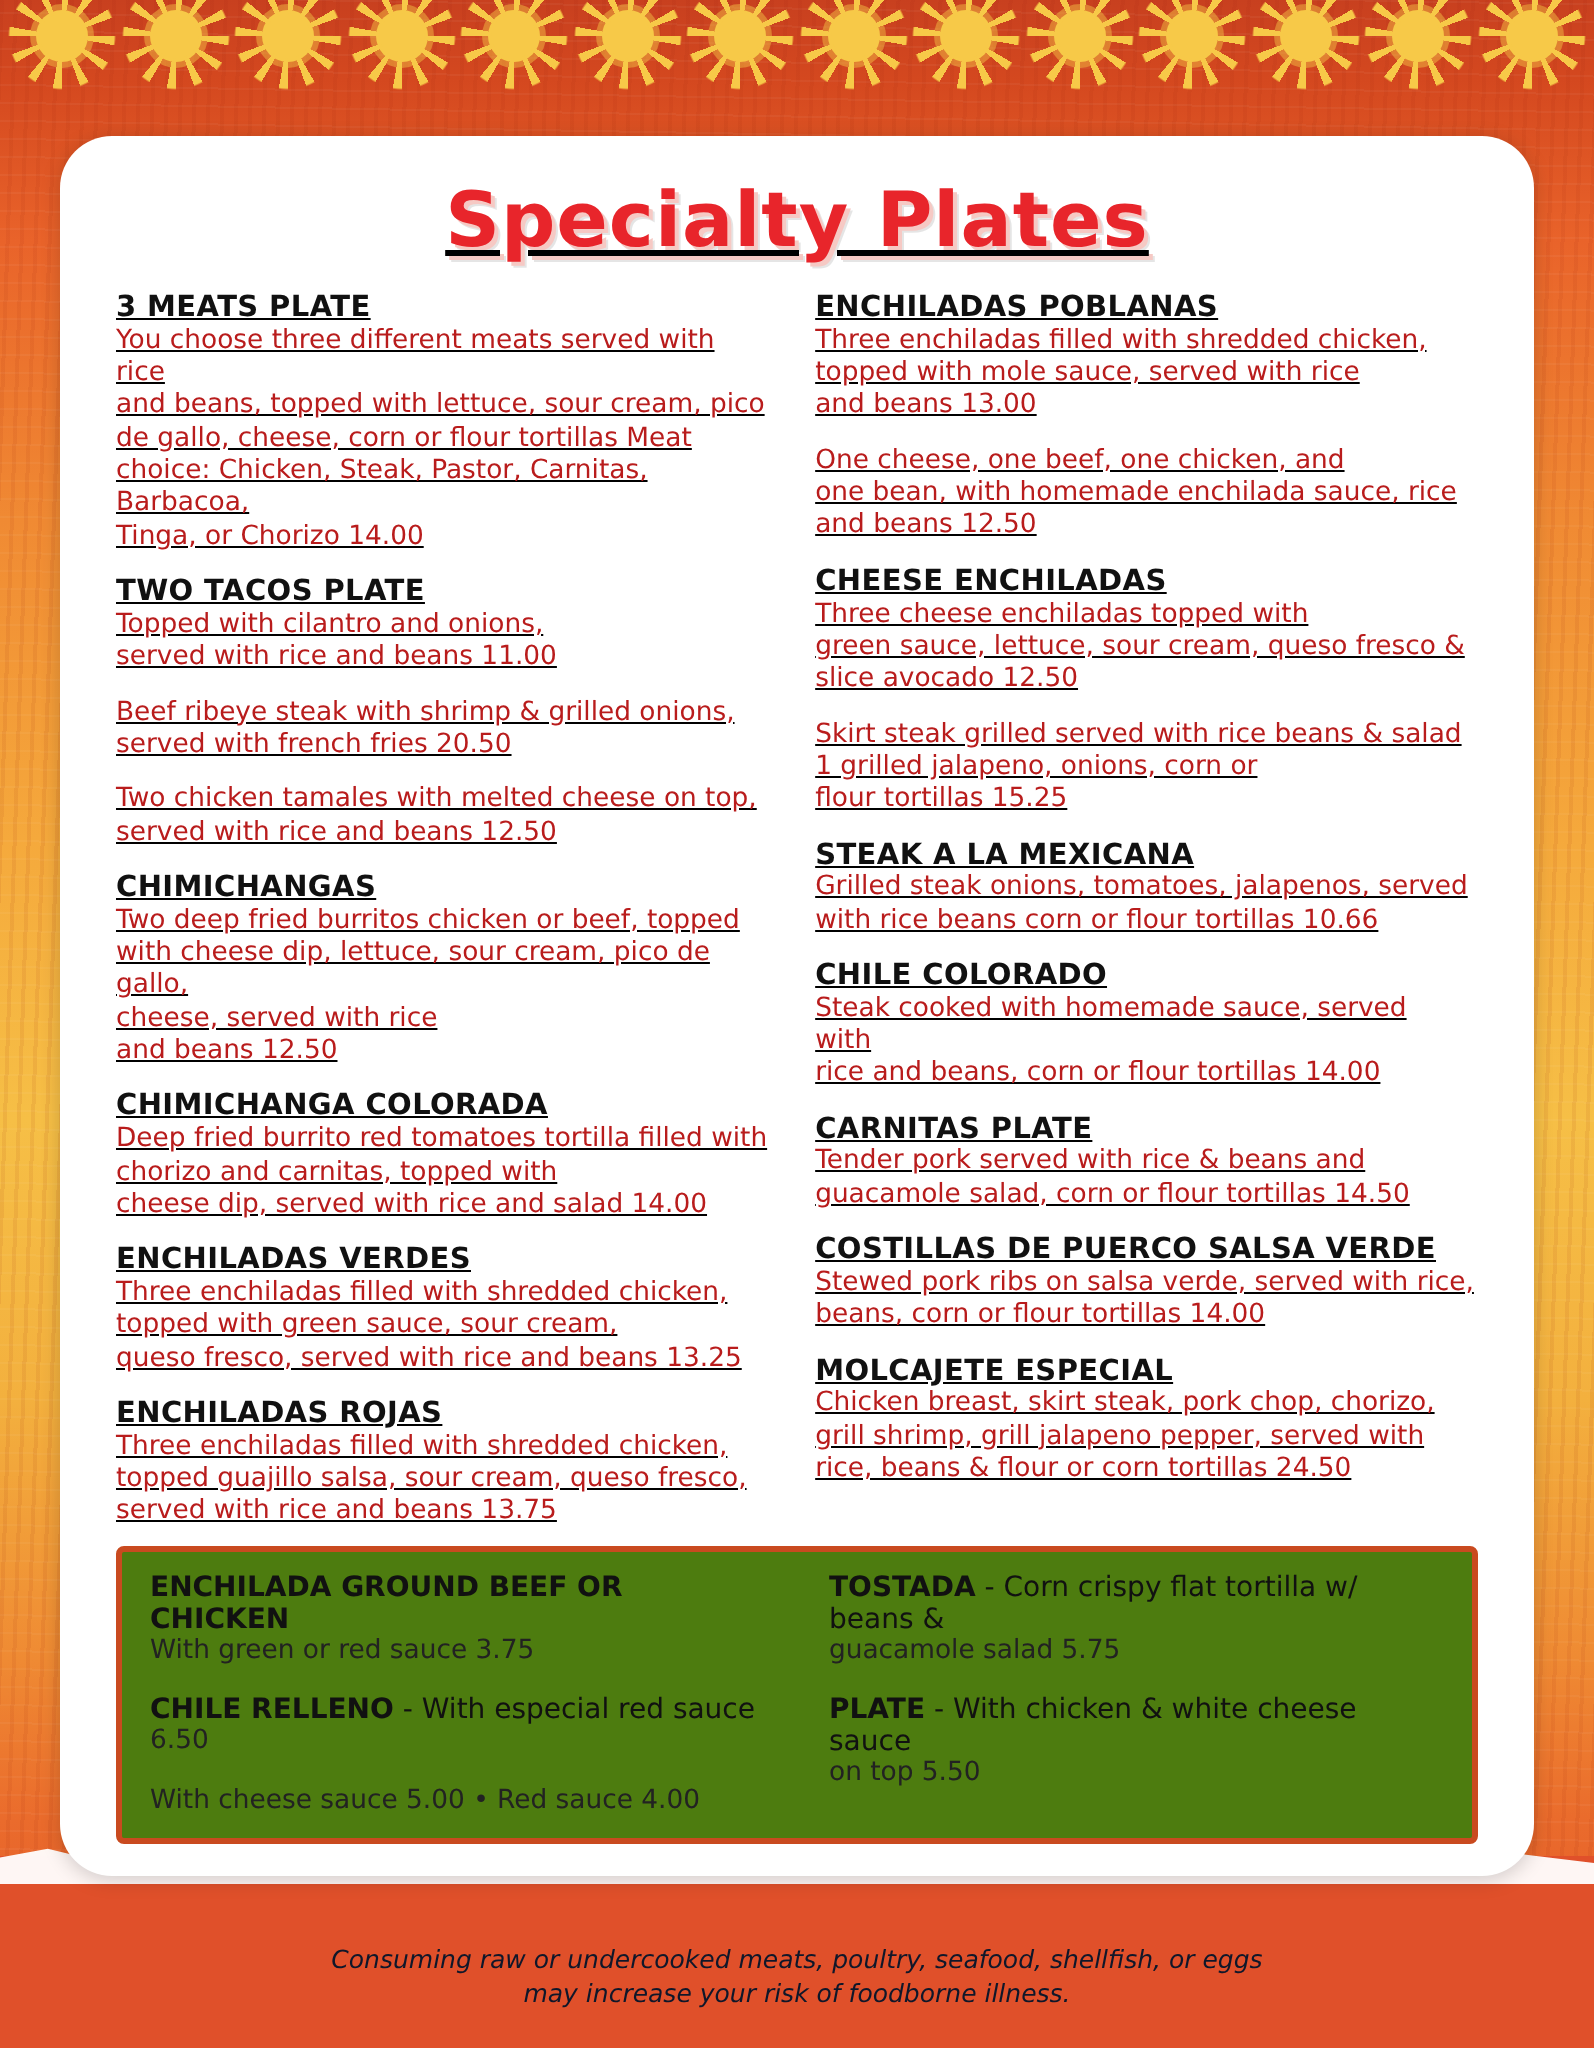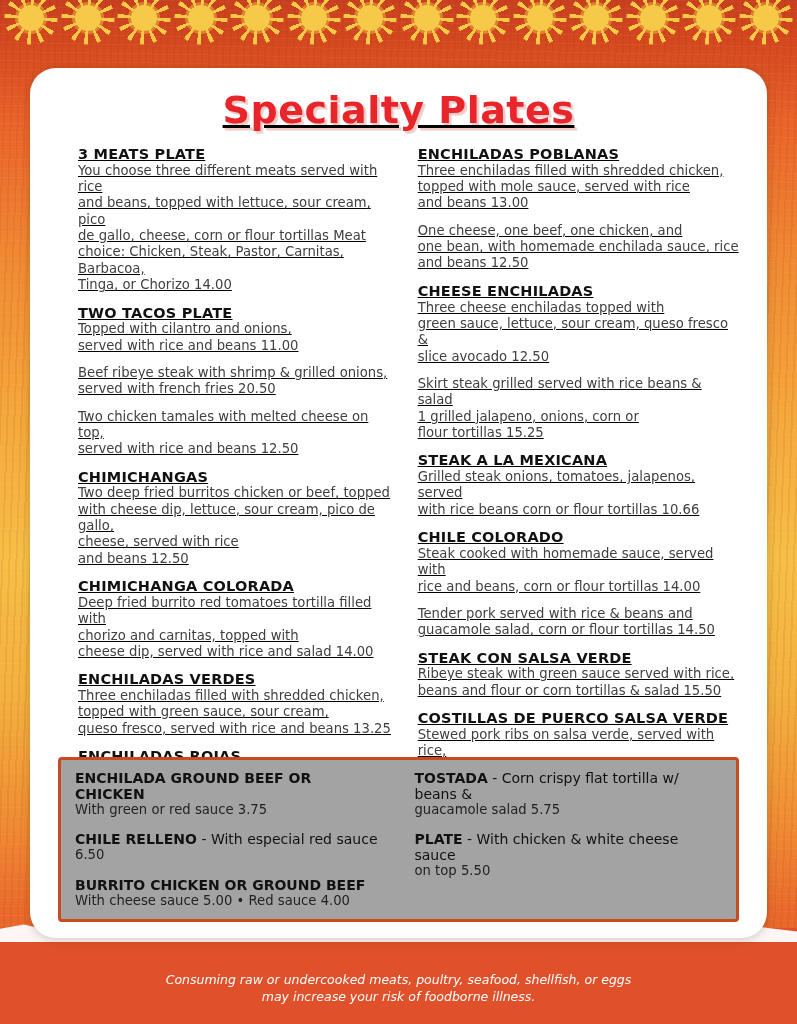--- a/index.html
+++ b/index.html
@@ -144,33 +144,33 @@
   .columns {
     display: flex;
     padding: 0 28px;
     box-sizing: border-box;
     gap: 18px;
   }
   .col {
     width: 50%;
     box-sizing: border-box;
   }
-  .col-left { padding-right: 6px; margin-left: 20px; }
+  .col-left { padding-right: 6px; }
 
   .item { margin-bottom: 11px; }
   .item-name {
     font-size: 14.5px;
     font-weight: bold;
     color: #111;
     letter-spacing: .2px;
     line-height: 1.15;
   }
   .item-desc {
     font-size: 13.2px;
-    color: #404040;
+    color: #b91c1c;
     line-height: 1.24;
     white-space: pre-line;
   }
 
   
   .ala-cart {
     text-align: center;
     font-weight: bold;
     font-size: 32px;
     color: #e8252b;
@@ -183,21 +183,21 @@
     position: absolute;
     left: 28px;
     right: 28px;
     bottom: 16px;
     border: 3px solid #c94a1f;
     border-radius: 4px;
     padding: 10px 14px 8px 14px;
     display: flex;
     gap: 0;
     box-sizing: border-box;
-    background: #a3a3a3;
+    background: #4d7c0f;
   }
   .ala-col {
     width: 50%;
     box-sizing: border-box;
   }
   .ala-col.left { padding-right: 14px; }
   .ala-col.right { padding-left: 16px; }
   .ala-item { margin-bottom: 13px; }
   .ala-item:last-child { margin-bottom: 2px; }
   .ala-name {
@@ -213,21 +213,21 @@
     white-space: pre-line;
   }
 
   
   .footer {
     position: absolute;
     left: 0;
     bottom: 18px;
     width: 797px;
     text-align: center;
-    color: #ffffff;
+    color: #0f172a;
     font-size: 12.5px;
     line-height: 1.35;
     white-space: pre-line;
     font-style: italic;
   }
 </style>
 </head>
 <body>
 
 <div class="bg">
@@ -338,27 +338,23 @@
         <div class="item-desc">Grilled steak onions, tomatoes, jalapenos, served
 with rice beans corn or flour tortillas 10.66</div>
       </div>
       <div class="item">
         <div class="item-name">CHILE COLORADO</div>
         <div class="item-desc">Steak cooked with homemade sauce, served
 with
 rice and beans, corn or flour tortillas  14.00</div>
       </div>
       <div class="item">
+        <div class="item-name">CARNITAS PLATE</div>
         <div class="item-desc">Tender pork served with rice &amp; beans and
 guacamole salad, corn or flour tortillas  14.50</div>
-      </div>
-      <div class="item">
-        <div class="item-name">STEAK CON SALSA VERDE</div>
-        <div class="item-desc">Ribeye steak with green sauce served with rice,
-beans and flour or corn tortillas &amp; salad 15.50</div>
       </div>
       <div class="item">
         <div class="item-name">COSTILLAS DE PUERCO SALSA VERDE</div>
         <div class="item-desc">Stewed pork ribs on salsa verde, served with rice,
 beans, corn or flour tortillas  14.00</div>
       </div>
       <div class="item">
         <div class="item-name">MOLCAJETE ESPECIAL</div>
         <div class="item-desc">Chicken breast, skirt steak, pork chop, chorizo,
 grill shrimp, grill jalapeno pepper, served with
@@ -371,21 +367,20 @@
     <div class="ala-col left">
       <div class="ala-item">
         <div class="ala-name"><span>ENCHILADA GROUND BEEF OR CHICKEN</span><span class="reg"></span></div>
         <div class="ala-desc">With green or red sauce  3.75</div>
       </div>
       <div class="ala-item">
         <div class="ala-name"><span>CHILE RELLENO</span><span class="reg"> - With especial red sauce</span></div>
         <div class="ala-desc">6.50</div>
       </div>
       <div class="ala-item">
-        <div class="ala-name"><span>BURRITO CHICKEN OR GROUND BEEF</span><span class="reg"></span></div>
         <div class="ala-desc">With cheese sauce  5.00 • Red sauce  4.00</div>
       </div>
     </div>
     <div class="ala-col right">
       <div class="ala-item">
         <div class="ala-name"><span>TOSTADA</span><span class="reg"> - Corn crispy flat tortilla w/ beans &amp;</span></div>
         <div class="ala-desc">guacamole salad  5.75</div>
       </div>
       <div class="ala-item">
         <div class="ala-name"><span>PLATE</span><span class="reg"> - With chicken &amp; white cheese sauce</span></div>

